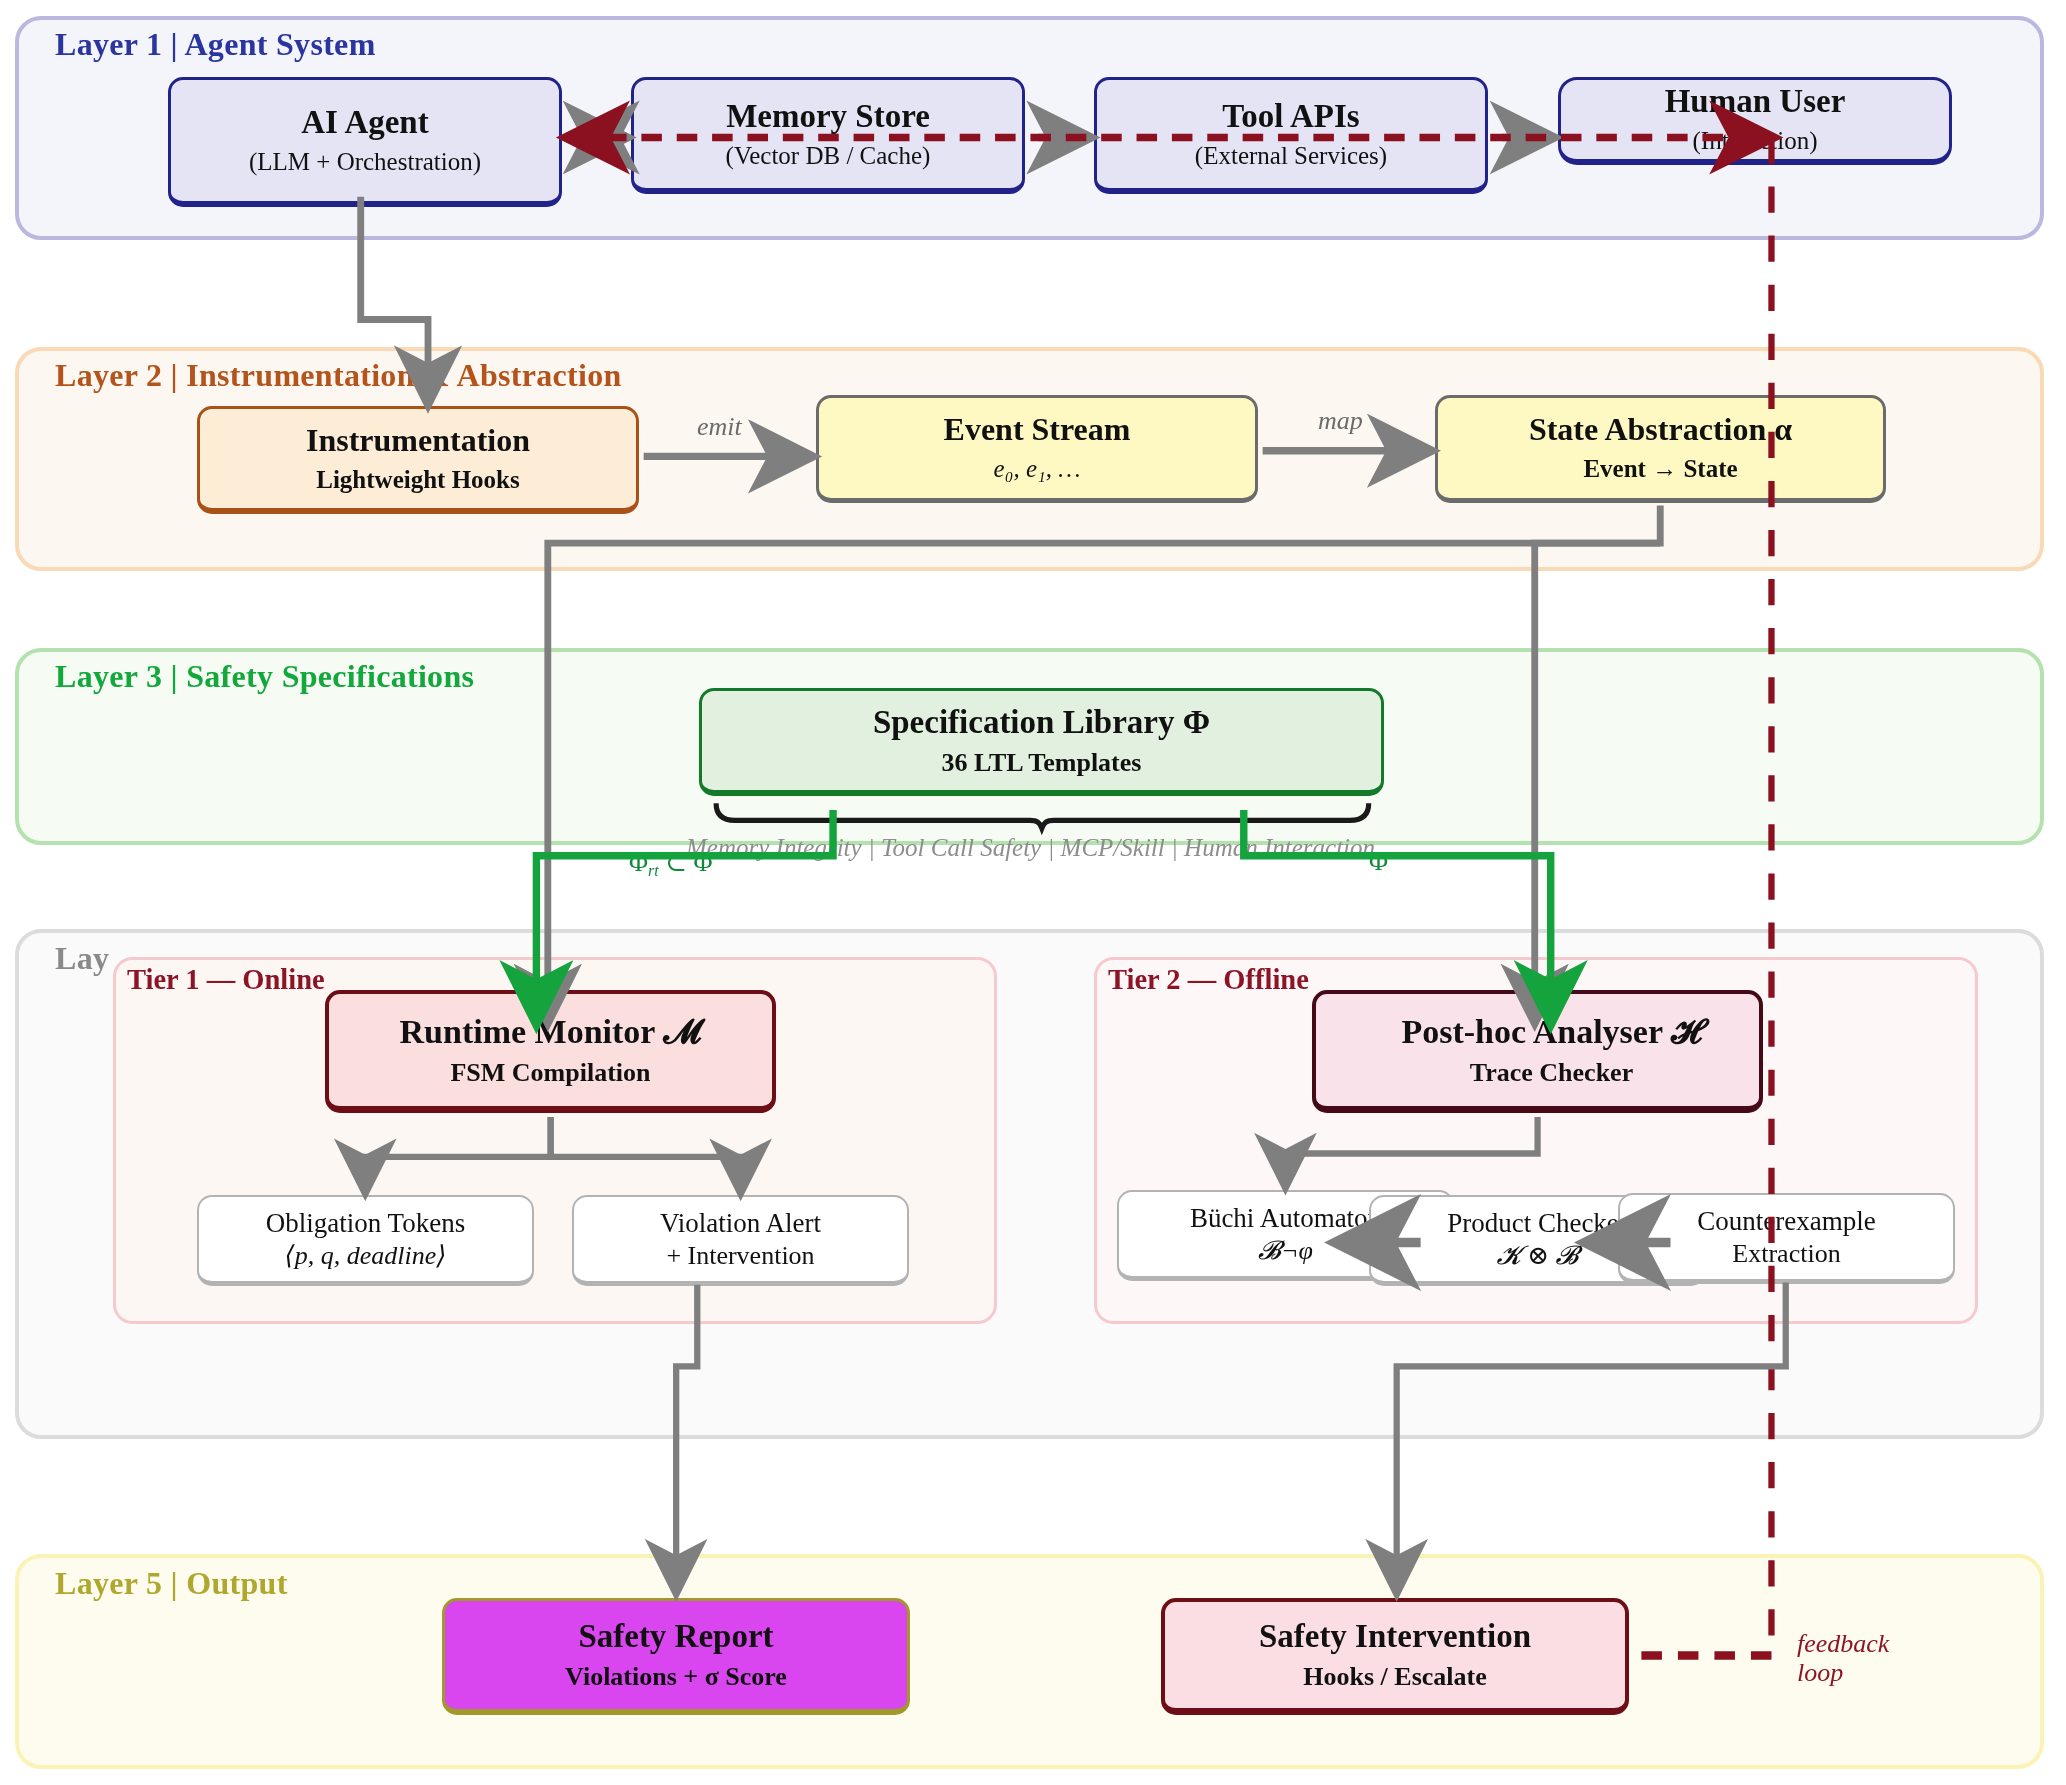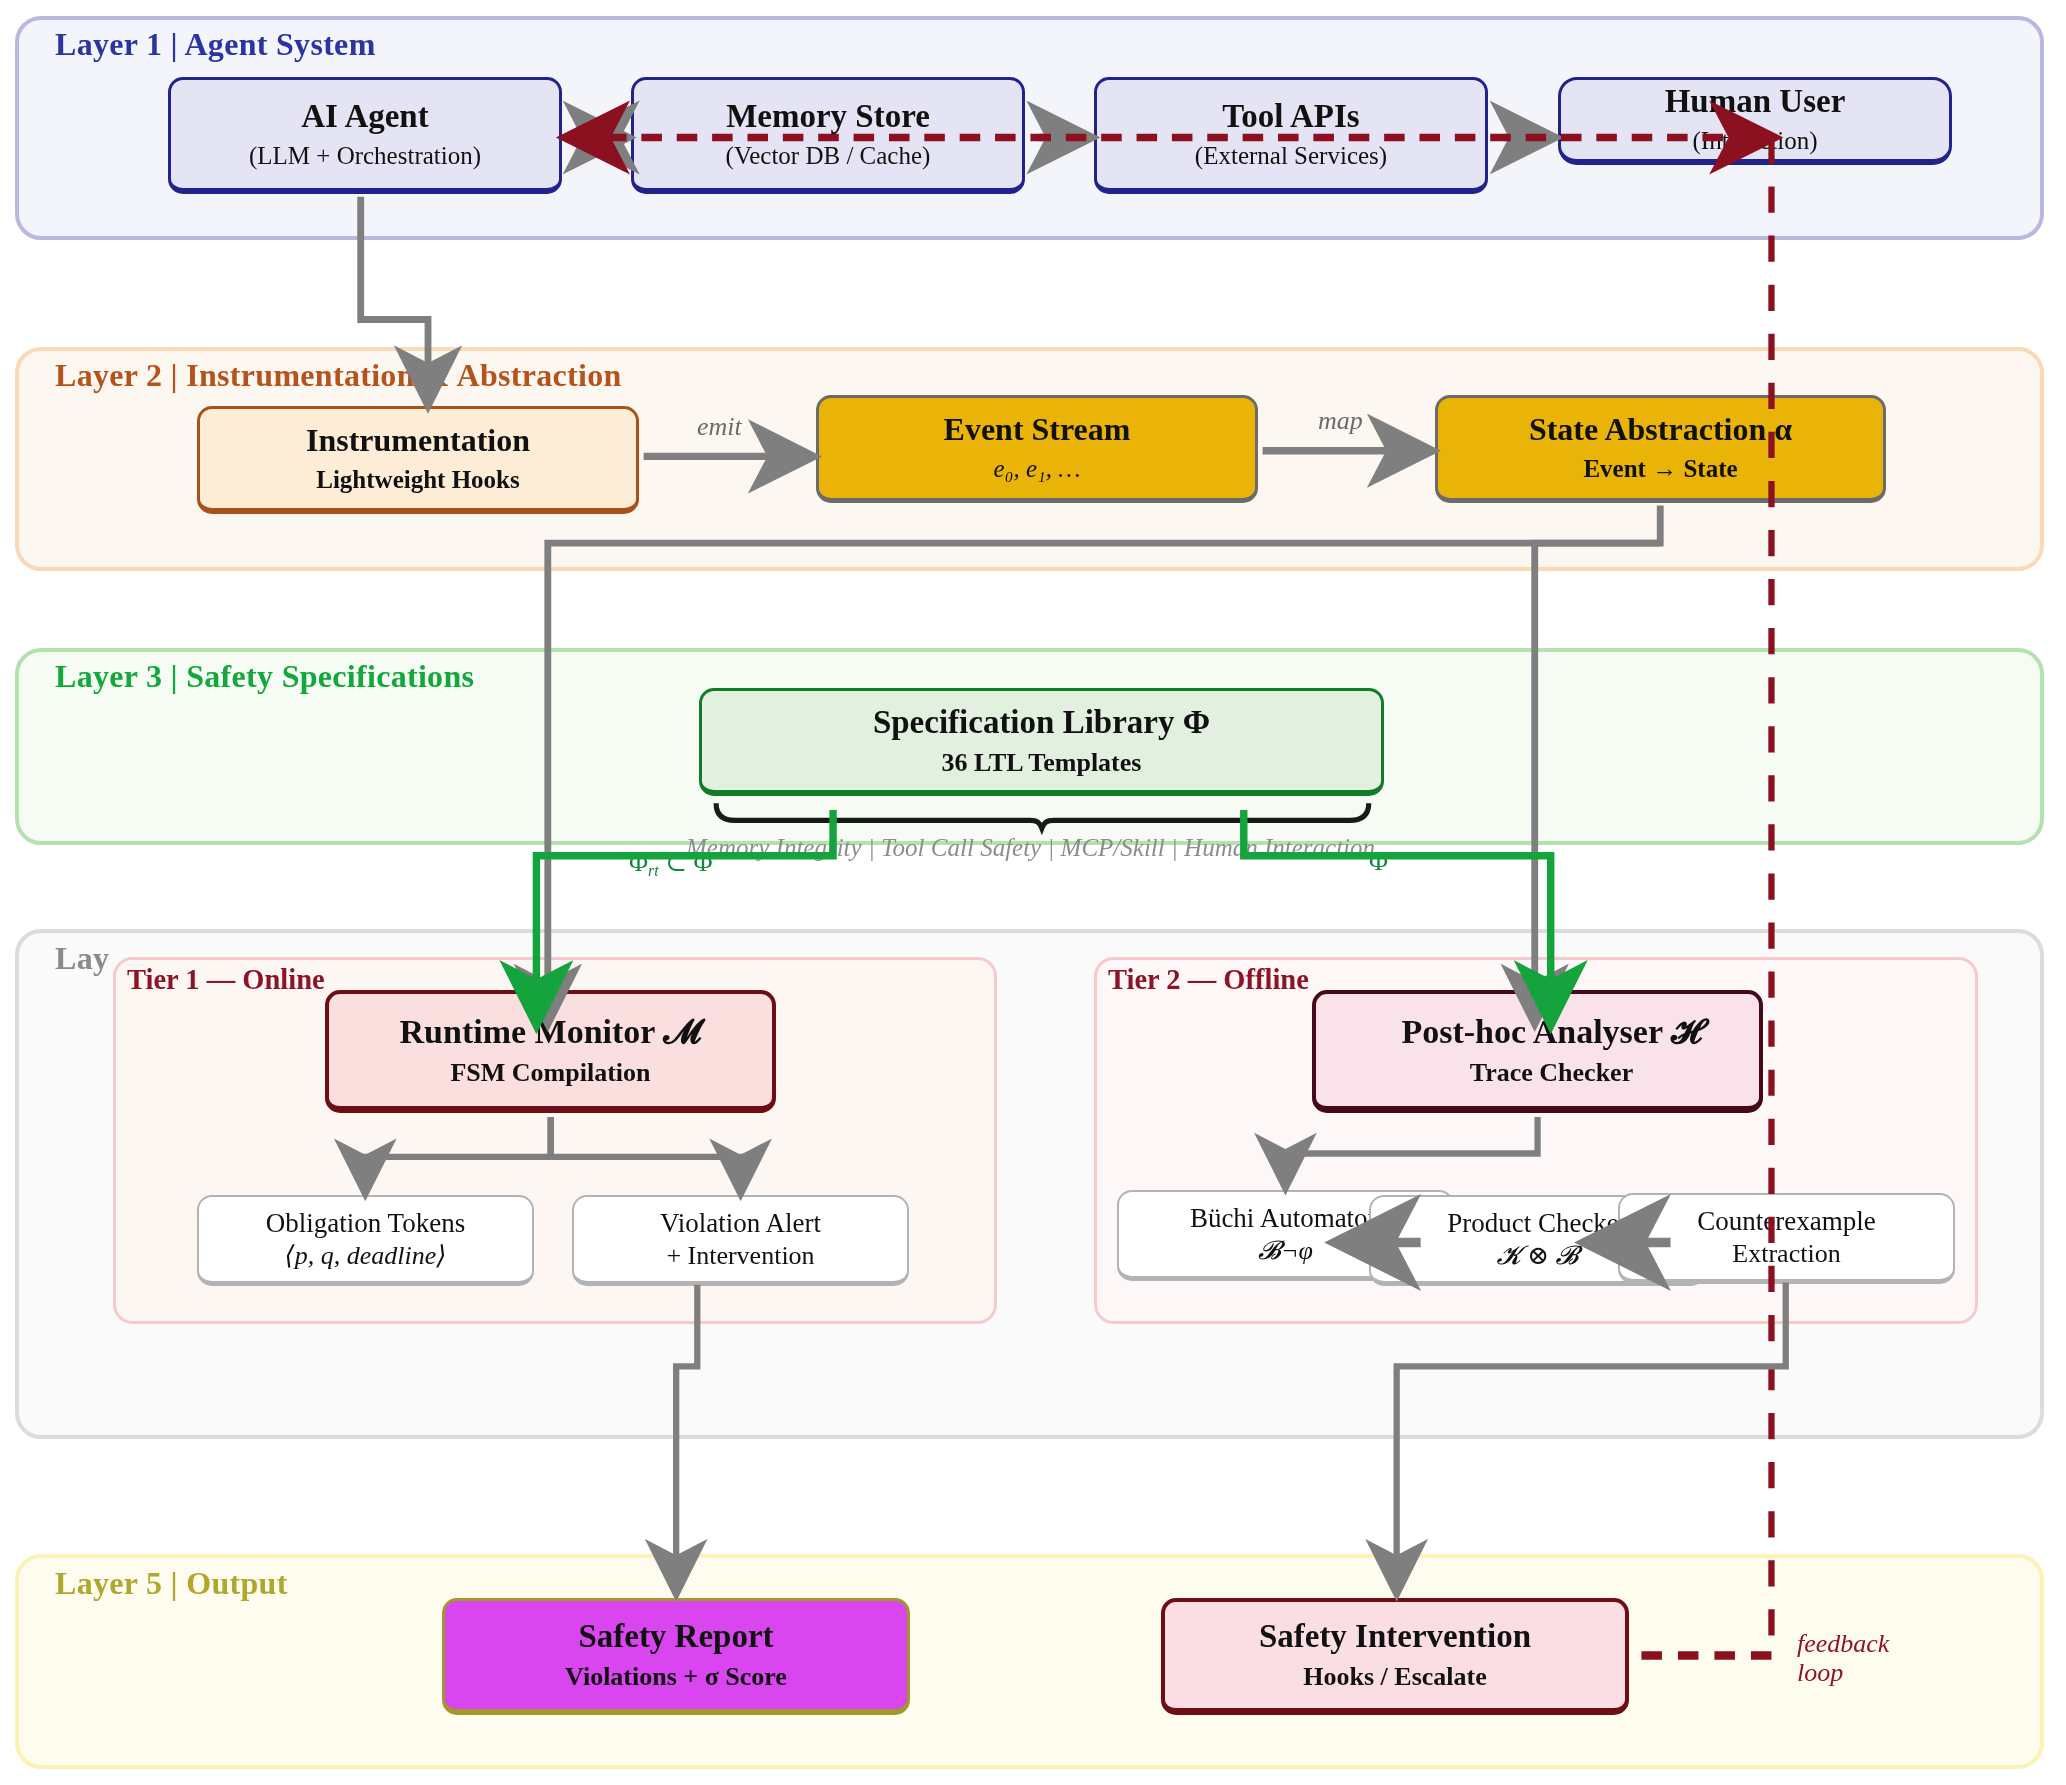--- a/index.html
+++ b/index.html
@@ -22,21 +22,21 @@
   .n-agent{background:#e4e4f4;border:3.4px solid #22228b;border-bottom-width:6.3px;}
   .n-agent .t1{font-size:33px;color:#111;}
   .n-agent .t2{font-size:25px;color:#111;}
 
   
   .n-instr{background:#fdecd6;border:3.4px solid #a8521a;border-bottom-width:6.3px;}
   .n-instr .t1{font-size:32px;color:#111;}
   .n-instr .t2{font-size:25px;color:#111;}
 
   
-  .n-grey{background:#eab308;border:3.4px solid #6b6b6b;border-bottom-width:5.7px;align-items:center;}
+  .n-grey{background:#fef9c3;border:3.4px solid #6b6b6b;border-bottom-width:5.7px;align-items:center;}
   .n-grey .t1{font-size:32px;color:#111;}
   .n-grey .t2{font-size:25px;color:#111;}
 
   
   .n-spec{background:#e2f0df;border:3.4px solid #127a28;border-bottom-width:6.3px;}
   .n-spec .t1{font-size:33px;color:#111;}
   .n-spec .t2{font-size:26px;color:#111;font-weight:bold;}
 
   
   .tier{position:absolute;border-radius:19.4px;box-sizing:border-box;}
@@ -83,21 +83,21 @@
   <div class="layer" style="left:15.4px;top:648px;width:2029px;height:197px;background:#f6fbf4;border:4px solid #b4e2ae;"></div>
   <div class="layer" style="left:15.4px;top:929px;width:2029px;height:510px;background:#fafafa;border:4px solid #dcdcdc;"></div>
   <div class="layer" style="left:15.4px;top:1554px;width:2029px;height:215px;background:#fdfcee;border:4px solid #fbf3b6;"></div>
 
   <div class="layer-title" style="left:55px;top:26px;font-size:32px;color:#2a35a0;">Layer 1  |  Agent System</div>
   <div class="layer-title" style="left:55px;top:357px;font-size:32px;color:#b4531b;">Layer 2  |  Instrumentation &amp; Abstraction</div>
   <div class="layer-title" style="left:55px;top:658px;font-size:32px;color:#13a83c;">Layer 3  |  Safety Specifications</div>
   <div class="layer-title" style="left:55px;top:940px;font-size:32px;color:#8a8a8a;">Lay</div>
   <div class="layer-title" style="left:55px;top:1565px;font-size:32px;color:#b0a82e;">Layer 5  |  Output</div>
 
-  <div class="node n-agent" style="left:168px;top:77px;width:394px;height:117px;">
+  <div class="node n-agent" style="left:168px;top:77px;width:394px;height:130px;">
     <span class="t1">AI Agent</span>
     <span class="t2">(LLM + Orchestration)</span>
   </div>
   <div class="node n-agent" style="left:631px;top:77px;width:394px;height:117px;">
     <span class="t1">Memory Store</span>
     <span class="t2">(Vector DB / Cache)</span>
   </div>
   <div class="node n-agent" style="left:1094px;top:77px;width:394px;height:117px;">
     <span class="t1">Tool APIs</span>
     <span class="t2">(External Services)</span>

